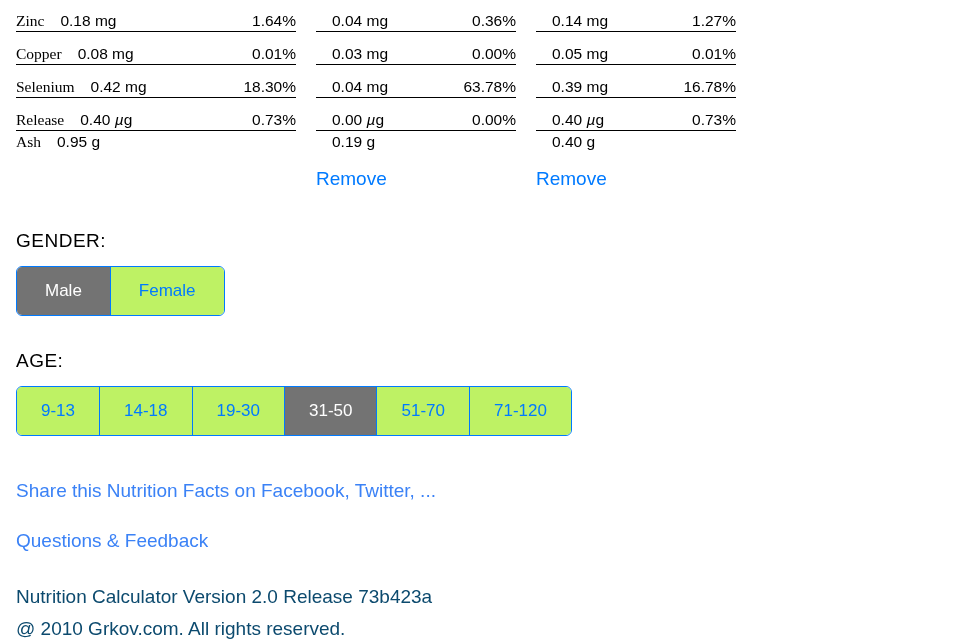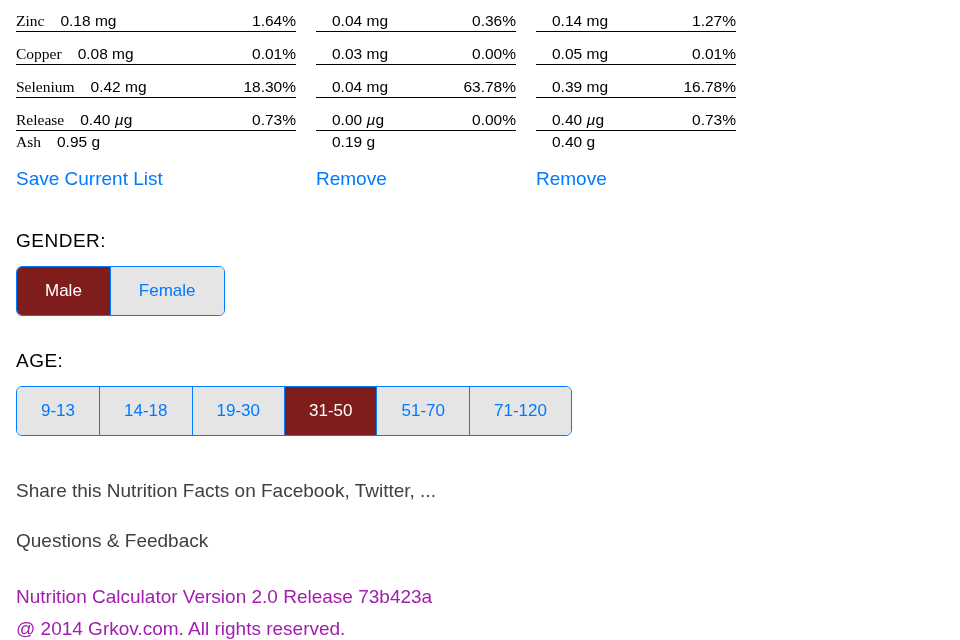--- a/index.html
+++ b/index.html
@@ -47,45 +47,45 @@
     margin-top: 34px;
     margin-bottom: 14px;
   }
   .seg {
     display: inline-flex;
     border: 1px solid #007aff;
     border-radius: 6px;
     overflow: hidden;
   }
   .seg button {
-    background: #e5e5e5;
+    background: #bef264;
     color: #007aff;
     border: none;
     border-right: 1px solid #007aff;
     font-size: 17px;
     padding: 14px 24px;
     cursor: pointer;
     font-family: inherit;
   }
   .seg button:last-child { border-right: none; }
   .seg button.active {
-    background: #7f1d1d;
+    background: #737373;
     color: #fff;
   }
   .seg.gender button { padding: 14px 28px; }
   .share-block { margin-top: 44px; }
   .biglink {
-    color: #404040;
+    color: #3b82f6;
     font-size: 19px;
     margin: 10px 0 28px 0;
     display: block;
     cursor: pointer;
   }
   .footer {
-    color: #a21caf;
+    color: #0c4a6e;
     font-size: 19px;
     margin-top: 34px;
   }
   .footer div { margin-bottom: 10px; }
 </style>
 </head>
 <body>
 
 
 
@@ -109,21 +109,20 @@
     </div>
     <div class="nrow">
       <span class="nlabel">Release</span>
       <span class="nval">0.40 <span class="mu">µ</span>g</span>
       <span class="npct">0.73%</span>
     </div>
     <div class="nrow">
       <span class="nlabel">Ash</span>
       <span class="nval">0.95 g</span>
     </div>
-    <a class="link">Save Current List</a>
   </div>
 
   <div class="col col2">
     <div class="nrow">
       <span class="nval">0.04 mg</span>
       <span class="npct">0.36%</span>
     </div>
     <div class="nrow">
       <span class="nval">0.03 mg</span>
       <span class="npct">0.00%</span>
@@ -182,17 +181,17 @@
   <button>71-120</button>
 </div>
 
 <div class="share-block">
   <a class="biglink">Share this Nutrition Facts on Facebook, Twitter, ...</a>
   <a class="biglink">Questions &amp; Feedback</a>
 </div>
 
 <div class="footer">
   <div>Nutrition Calculator Version 2.0 Release 73b423a</div>
-  <div>@ 2014 Grkov.com. All rights reserved.</div>
+  <div>@ 2010 Grkov.com. All rights reserved.</div>
 </div>
 
 
 
 
 </body></html>

